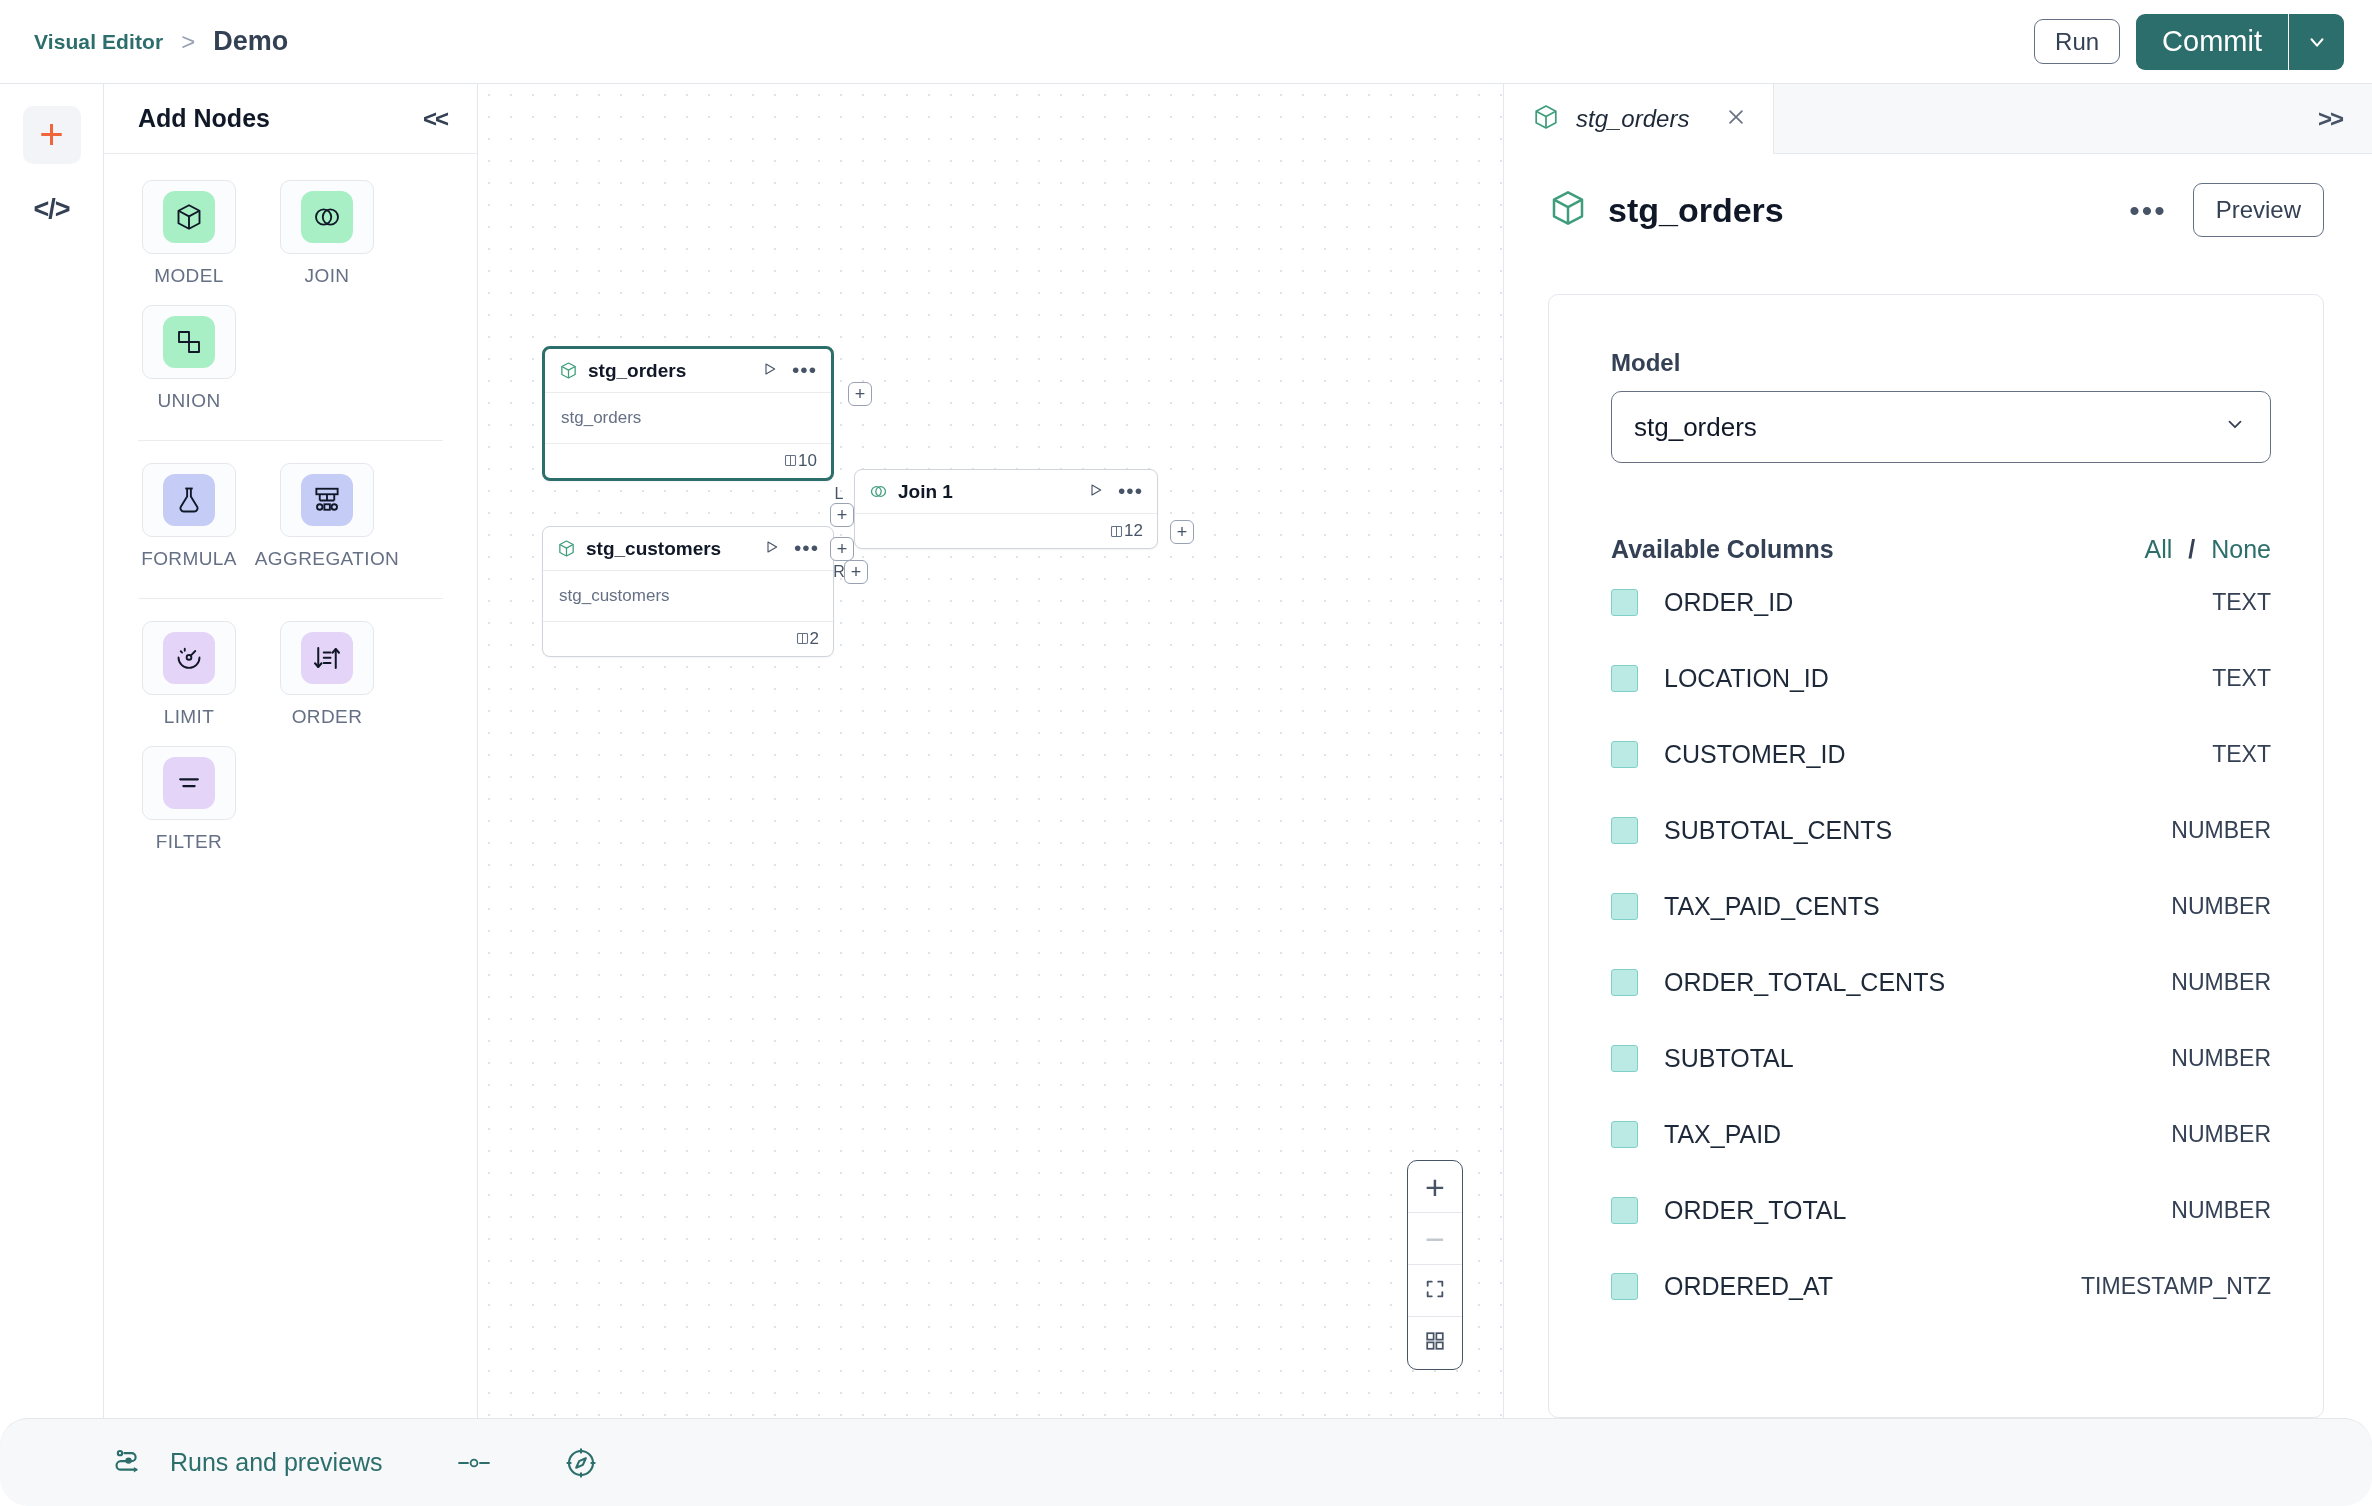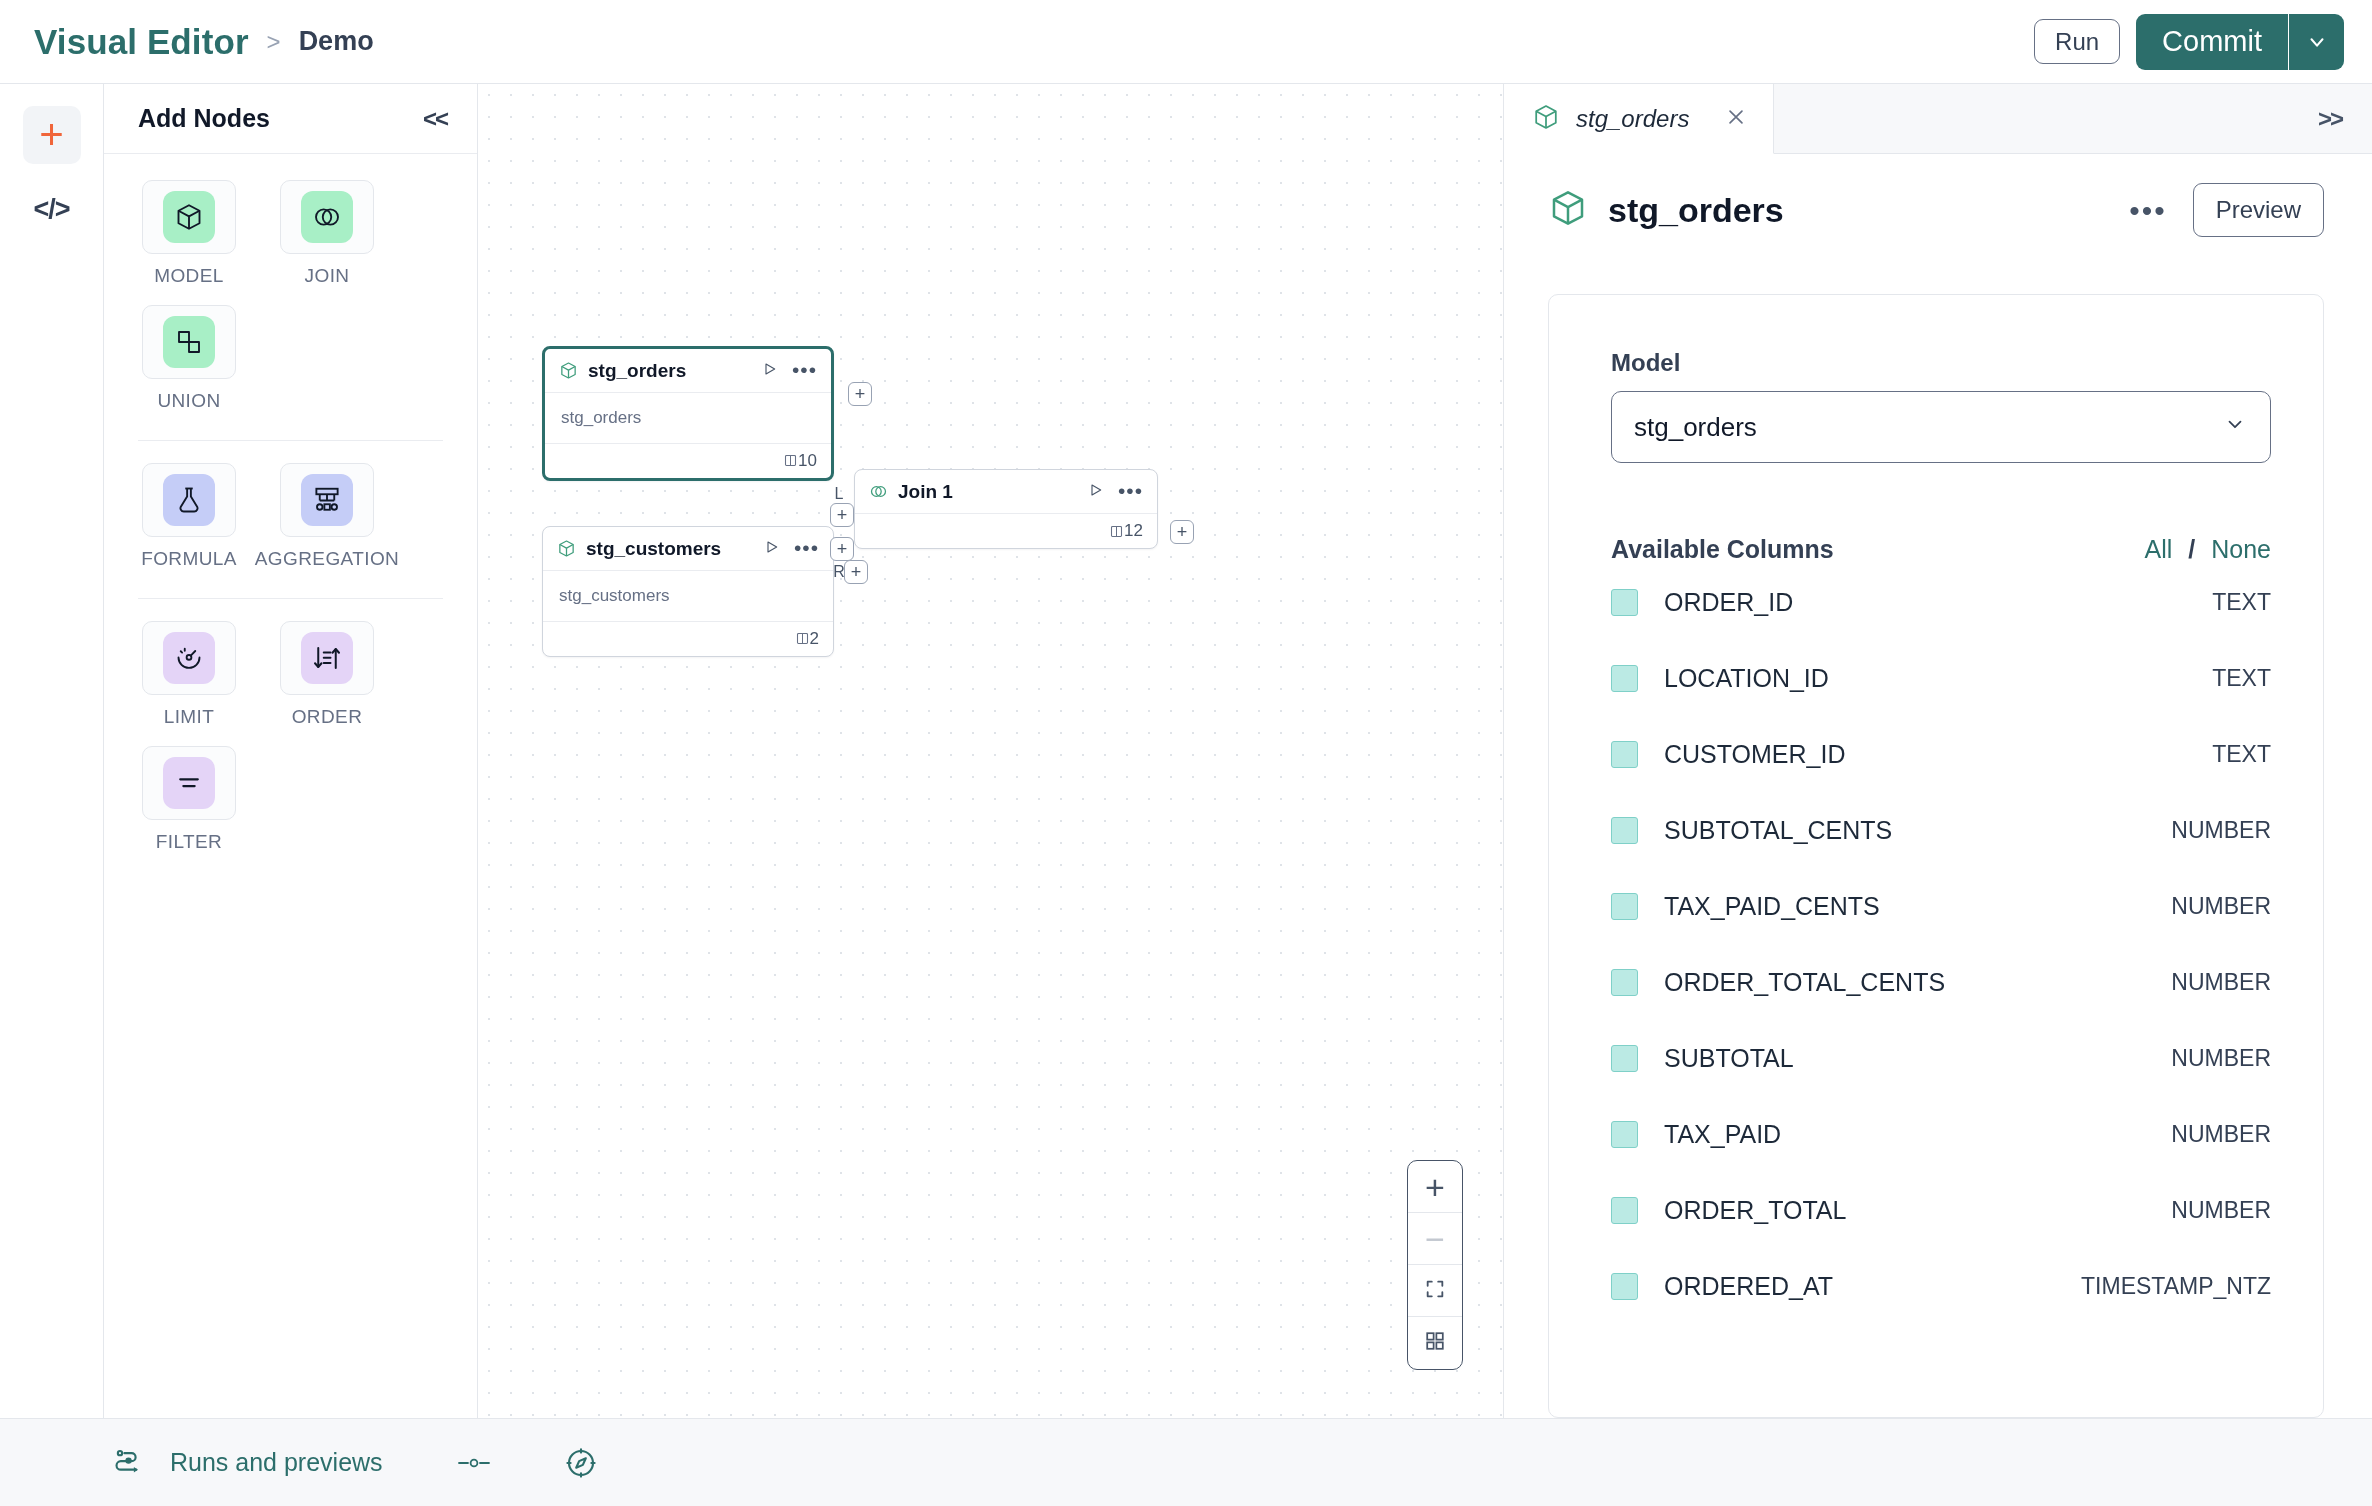--- a/index.html
+++ b/index.html
@@ -20,21 +20,21 @@
   .topbar {
     height: 84px; flex: 0 0 84px;
     display: flex; align-items: center;
     padding: 0 28px 0 34px;
     background: #ffffff;
     border-bottom: 1px solid #e4e7ec;
     position: relative; z-index: 5;
   }
   .breadcrumb { display: flex; align-items: center; gap: 18px; }
   .crumb-link {
-    font-size: 35px; font-weight: bold; color: #2c6e6b;
+    font-size: 21px; font-weight: bold; color: #2c6e6b;
     letter-spacing: .1px; cursor: pointer;
   }
   .crumb-sep { font-size: 24px; color: #98a2b3; font-weight: 400; }
   .crumb-current { font-size: 27px; font-weight: bold; color: #344054; }
   .topbar-actions { margin-left: auto; display: flex; align-items: center; gap: 16px; }
   .btn-run {
     height: 45px; min-width: 78px; padding: 0 20px;
     border: 1.5px solid #667085; border-radius: 9px;
     background: #fff; color: #344054; font-size: 24px;
     display: flex; align-items: center; justify-content: center; cursor: pointer;
@@ -229,21 +229,21 @@
     width: 27px; height: 27px; border: 1.5px solid #7fd0c8; border-radius: 3px;
     background: #bbeae4; flex: 0 0 27px; cursor: pointer;
   }
   .col-name { font-size: 25px; color: #1d2939; }
   .col-type { margin-left: auto; font-size: 23px; color: #344054; }
 
   
   .bottombar {
     height: 88px; flex: 0 0 88px; background: #f7f8fa;
     border-top: 1px solid #e4e7ec;
-    display: flex; align-items: center; padding-left: 112px; gap: 26px;
+    display: flex; align-items: center; padding-left: 112px; gap: 26px; border-radius: 28px;
   }
   .runs-label { font-size: 25px; color: #2c6e6b; cursor: pointer; }
   .bb-icon { display: flex; align-items: center; cursor: pointer; }
   .bb-gap { width: 22px; }
 </style>
 </head>
 <body>
 
 <div class="app">
 

